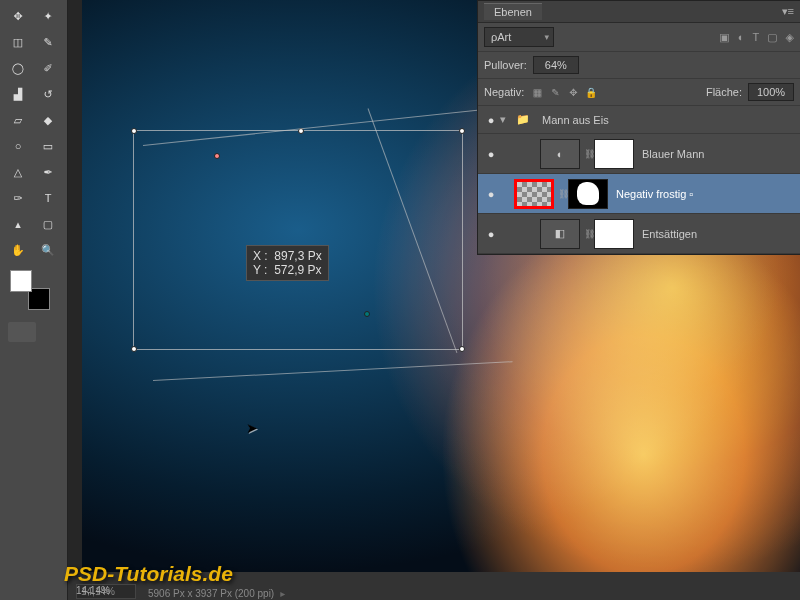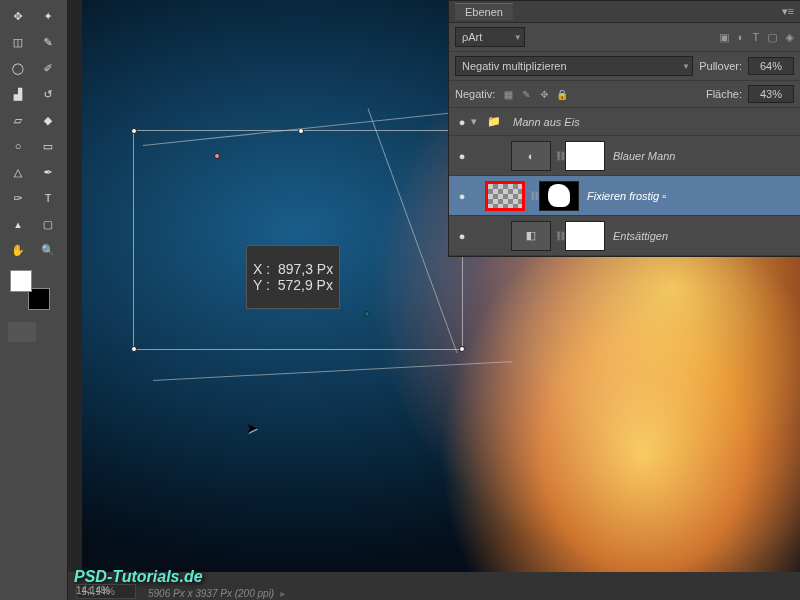--- a/index.html
+++ b/index.html
@@ -19,25 +19,25 @@
 .artwork { position: absolute; left: 14px; top: 0; width: 720px; height: 575px; }
 .art-bg { position: absolute; inset: 0; background: radial-gradient(ellipse at 30% 40%, #1a5d8a 0%, #0d3551 35%, #061d2f 55%, #040d18 70%); }
 .art-fire { position: absolute; right: 0; top: 0; width: 60%; height: 100%; background: radial-gradient(ellipse at 70% 50%, rgba(255,190,50,0.9) 0%, rgba(240,120,20,0.7) 25%, rgba(180,60,10,0.5) 45%, transparent 70%); mix-blend-mode: screen; }
 .art-fire2 { position: absolute; right: 0; bottom: 0; width: 55%; height: 70%; background: radial-gradient(ellipse at 60% 70%, rgba(255,200,80,0.95) 0%, rgba(250,130,30,0.8) 30%, transparent 60%); mix-blend-mode: screen; }
 
 
 .transform-box { position: absolute; border: 1px solid rgba(200,200,200,0.7); }
 .transform-box.t1 { left: 65px; top: 130px; width: 330px; height: 220px; }
 .handle { position: absolute; width: 6px; height: 6px; background: #fff; border: 1px solid #222; border-radius: 50%; }
 .diag-line { position: absolute; background: rgba(200,200,200,0.6); height: 1px; transform-origin: left center; }
-.coord-tip { position: absolute; background: #333; border: 1px solid #555; padding: 15px 6px; font-size: 14px; color: #ddd; white-space: pre; }
+.coord-tip { position: absolute; background: #333; border: 1px solid #555; padding: 3px 6px; font-size: 12px; color: #ddd; white-space: pre; }
 .cursor-arrow { position: absolute; color: #000; font-size: 14px; text-shadow: 1px 1px 0 rgba(255,255,255,0.6); }
 
 
-.layers { position: absolute; right: 0; top: 0; width: 352px; background: #494949; border: 1px solid #222; border-right: none; }
+.layers { position: absolute; right: 0; top: 0; width: 323px; background: #494949; border: 1px solid #222; border-right: none; }
 .panel-head { display: flex; align-items: center; height: 22px; padding: 0 6px; background: #3f3f3f; border-bottom: 1px solid #2a2a2a; }
 .panel-tab { background: #494949; padding: 2px 10px; font-size: 11px; border-top: 1px solid #666; }
 .panel-menu { margin-left: auto; color: #aaa; cursor: pointer; }
 .panel-row { display: flex; align-items: center; padding: 4px 6px; gap: 6px; border-bottom: 1px solid #3a3a3a; }
 .dropdown { background: #3a3a3a; border: 1px solid #222; height: 20px; display: flex; align-items: center; padding: 0 6px; flex: 1; cursor: pointer; position: relative; }
 .dropdown::after { content: "▾"; position: absolute; right: 4px; color: #999; font-size: 9px; }
 .num-input { background: #3a3a3a; border: 1px solid #222; width: 46px; height: 18px; display: flex; align-items: center; justify-content: center; cursor: text; }
 .lock-icons { display: flex; gap: 4px; color: #999; font-size: 10px; }
 .lock-icons span { width: 14px; text-align: center; }
 .filter-icons { display: flex; gap: 8px; color: #999; font-size: 11px; margin-left: auto; }
@@ -45,30 +45,30 @@
 
 .layer-list { }
 .layer-row { display: flex; align-items: center; height: 40px; border-bottom: 1px solid #3a3a3a; padding: 0 0 0 4px; }
 .layer-row.selected { background: #5a7ca3; }
 .vis { width: 18px; text-align: center; color: #ddd; cursor: pointer; }
 .thumb { width: 40px; height: 30px; background: #fff; border: 1px solid #222; margin-right: 4px; display: flex; align-items: center; justify-content: center; overflow: hidden; }
 .thumb.mask { background: #000; }
 .thumb.checker { background: repeating-conic-gradient(#888 0 25%, #ccc 0 50%) 0 0/10px 10px; }
 .thumb.adj { background: #555; position: relative; }
 .thumb-chain { width: 10px; text-align: center; color: #aaa; cursor: pointer; font-size: 9px; }
-.layer-name { flex: 1; padding-left: 4px; font-size: 11px; font-style: italic; }
+.layer-name { flex: 1; padding-left: 4px; font-size: 11px; }
 .layer-row.group .thumb { width: 22px; height: 18px; background: transparent; border: none; color: #ccc; }
 .layer-row.group { height: 28px; }
 .highlight-red { border: 3px solid #ff0000; }
 
 
 .statusbar { position: absolute; left: 68px; bottom: 0; right: 0; height: 28px; display: flex; align-items: flex-end; padding: 0 8px 1px 8px; font-size: 10px; color: #888; }
 .statusbar .zoom { width: 60px; padding: 1px 4px; background: #2a2a2a; border: 1px solid #444; }
-.statusbar .doc { margin-left: 12px; font-style: italic; }
-.watermark { position: absolute; left: 74px; bottom: 14px; font-size: 16px; font-weight: bold; font-style: italic; color: #5eead4; text-shadow: 2px 2px 4px rgba(0,0,0,0.9); font-family: Arial, sans-serif; }
+.statusbar .doc { margin-left: 12px; }
+.watermark { position: absolute; left: 64px; bottom: 14px; font-size: 21px; font-weight: bold; font-style: italic; color: #eab308; text-shadow: 2px 2px 4px rgba(0,0,0,0.9); font-family: Arial, sans-serif; }
 </style>
 </head>
 <body>
 
 <div class="toolbox">
   <div class="toolbox-grid">
     <div class="tool">✥</div>
     <div class="tool">✦</div>
     <div class="tool">◫</div>
     <div class="tool">✎</div>
@@ -132,34 +132,33 @@
       </div>
     <div class="filter-icons">
       <span>▣</span>
       <span>◐</span>
       <span>T</span>
       <span>▢</span>
       <span>◈</span>
     </div>
   </div>
   <div class="panel-row">
-    <div class="dropdown">Negativ multiplizieren</div>
     <span>Pullover:</span>
     <div class="num-input">64%</div>
   </div>
   <div class="panel-row">
     <span>Negativ:</span>
     <div class="lock-icons">
       <span>▦</span>
       <span>✎</span>
       <span>✥</span>
       <span>🔒</span>
     </div>
     <span style="margin-left:auto">Fläche:</span>
-    <div class="num-input">43%</div>
+    <div class="num-input">100%</div>
   </div>
   <div class="layer-list">
     <div class="layer-row group">
       <div class="vis">●</div>
       <span style="width:12px;color:#aaa">▾</span>
       <div class="thumb">📁</div>
       <div class="layer-name">Mann aus Eis</div>
     </div>
     <div class="layer-row">
       <div class="vis">●</div>
@@ -170,21 +169,21 @@
       <div class="layer-name">Blauer Mann</div>
     </div>
     <div class="layer-row selected">
       <div class="vis">●</div>
       <div style="width:14px"></div>
       <div class="thumb checker highlight-red"></div>
       <div class="thumb-chain">⛓</div>
       <div class="thumb mask">
           <div style="width:60%;height:80%;background:#fff;border-radius:40% 50% 30% 40%"></div>
         </div>
-      <div class="layer-name" style="color:#fff"><span>Fixieren frostig</span> ▫</div>
+      <div class="layer-name" style="color:#fff"><span>Negativ frostig</span> ▫</div>
     </div>
     <div class="layer-row">
       <div class="vis">●</div>
       <div style="width:40px"></div>
       <div class="thumb adj">◧</div>
       <div class="thumb-chain">⛓</div>
       <div class="thumb"></div>
       <div class="layer-name">Entsättigen</div>
     </div>
   </div>

